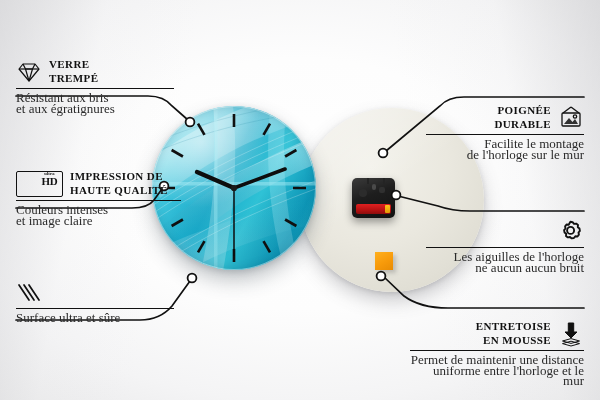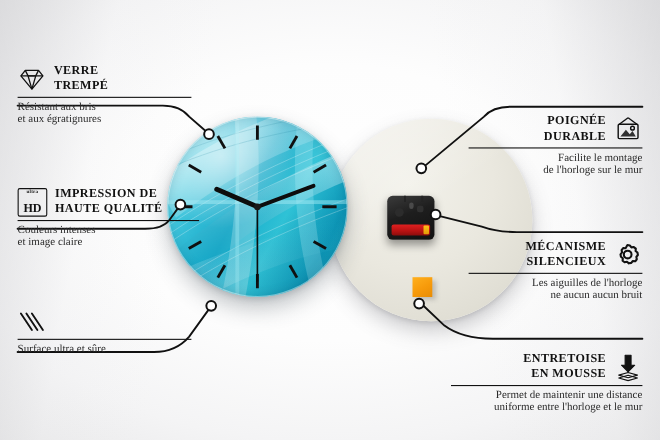--- a/index.html
+++ b/index.html
@@ -89,30 +89,30 @@
   .ticks,.hands{position:absolute;left:0;top:0;width:164px;height:164px;}
 
   
   .feature{position:absolute;width:158px;}
   .feature .head{display:flex;align-items:center;gap:7px;}
   .feature .title{
     font-weight:bold;font-size:11px;line-height:13.5px;letter-spacing:.4px;color:#111;
     text-transform:uppercase;
   }
   .feature .rule{height:0;border-top:1.4px solid #111;margin:3px 0 4px 0;}
-  .feature .desc{font-size:10px;line-height:10.6px;color:#2a2a2a;}
+  .feature .desc{font-size:13px;line-height:10.6px;color:#2a2a2a;}
   .feature.left .head{justify-content:flex-start;}
   .feature.left .title,.feature.left .desc{text-align:left;}
   .feature.right .head{justify-content:flex-end;margin-top:46px;}
   .feature.right .title,.feature.right .desc{text-align:right;}
   .ic{width:26px;height:26px;flex:0 0 26px;display:block;}
 
   .hdbox{
     width:25px;height:24px;border:1.6px solid #111;border-radius:2px;flex:0 0 25px;
-    display:flex;flex-direction:column;align-items:center;justify-content:space-between;line-height:1;
+    display:flex;flex-direction:column;align-items:center;justify-content:flex-start;line-height:1;padding-left:20px;
   }
   .hdbox .u{font-size:4.6px;font-weight:bold;letter-spacing:.2px;color:#111;}
   .hdbox .h{font-size:11px;font-weight:bold;letter-spacing:-.2px;color:#111;}
 </style>
 </head>
 <body>
 
 <div class="stage">
 
   <div class="product">
@@ -292,24 +292,20 @@
     </div>
     <div class="rule"></div>
     <div class="desc">
       <div>Facilite le montage</div>
       <div>de l'horloge sur le mur</div>
     </div>
   </div>
 
   <div class="feature right" style="left:426px;top:172px;">
     <div class="head">
-      <div class="title">
-        <div>MÉCANISME</div>
-        <div>SILENCIEUX</div>
-      </div>
       <svg class="ic" viewBox="0 0 26 26">
         <g fill="none" stroke="#111" stroke-width="1.9" stroke-linejoin="round">
           <path d="M13 3.2 L15.2 3.6 L16.6 5.3 L18.8 5.0 L20.6 6.4 L20.4 8.6 L22.1 10.0 L22.5 12.2
                    L21.1 13.9 L21.5 16.1 L20.1 17.9 L17.9 17.7 L16.5 19.4 L14.3 19.8 L12.6 18.4
                    L10.4 18.8 L8.6 17.4 L8.8 15.2 L7.1 13.8 L6.7 11.6 L8.1 9.9 L7.7 7.7 L9.1 5.9
                    L11.3 6.1 Z" transform="translate(-.6 .6)"></path>
           <circle cx="12.6" cy="12.4" r="3.5"></circle>
         </g>
       </svg>
     </div>

